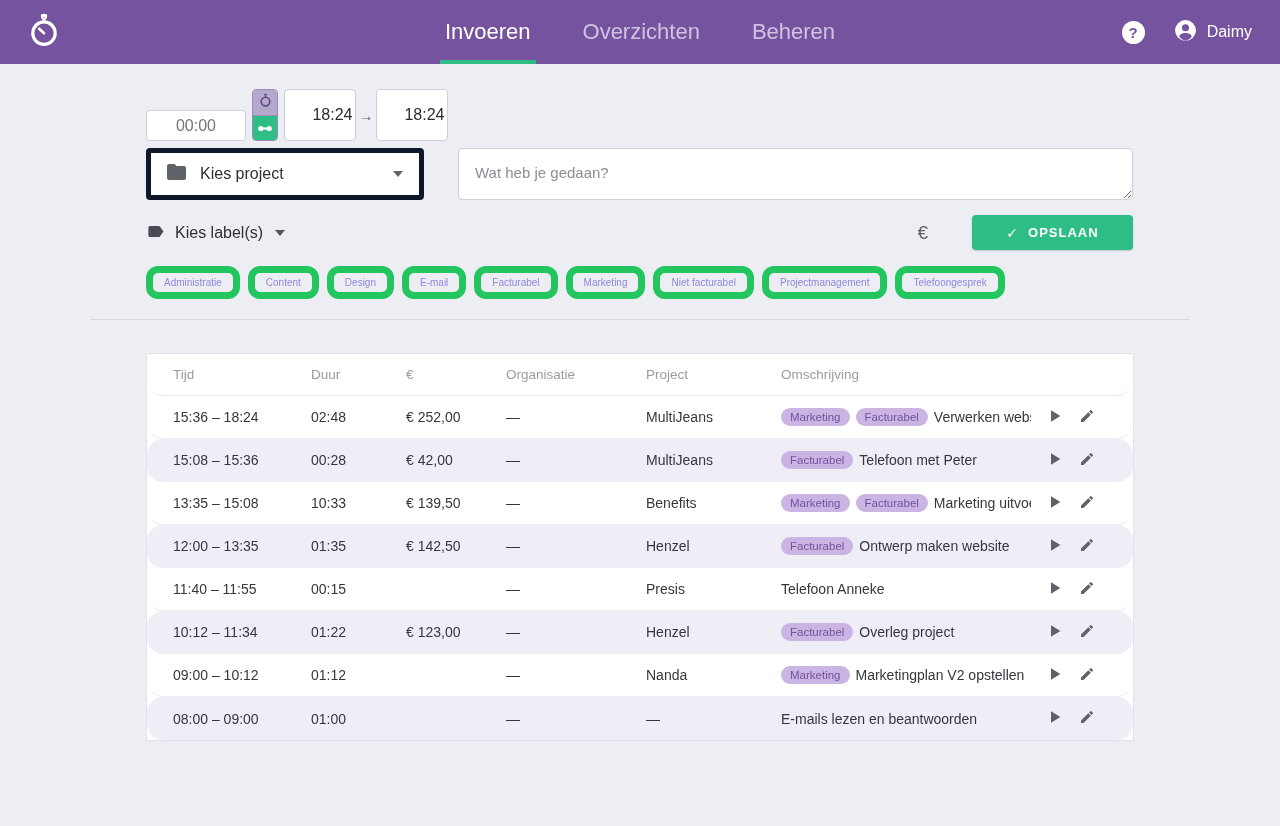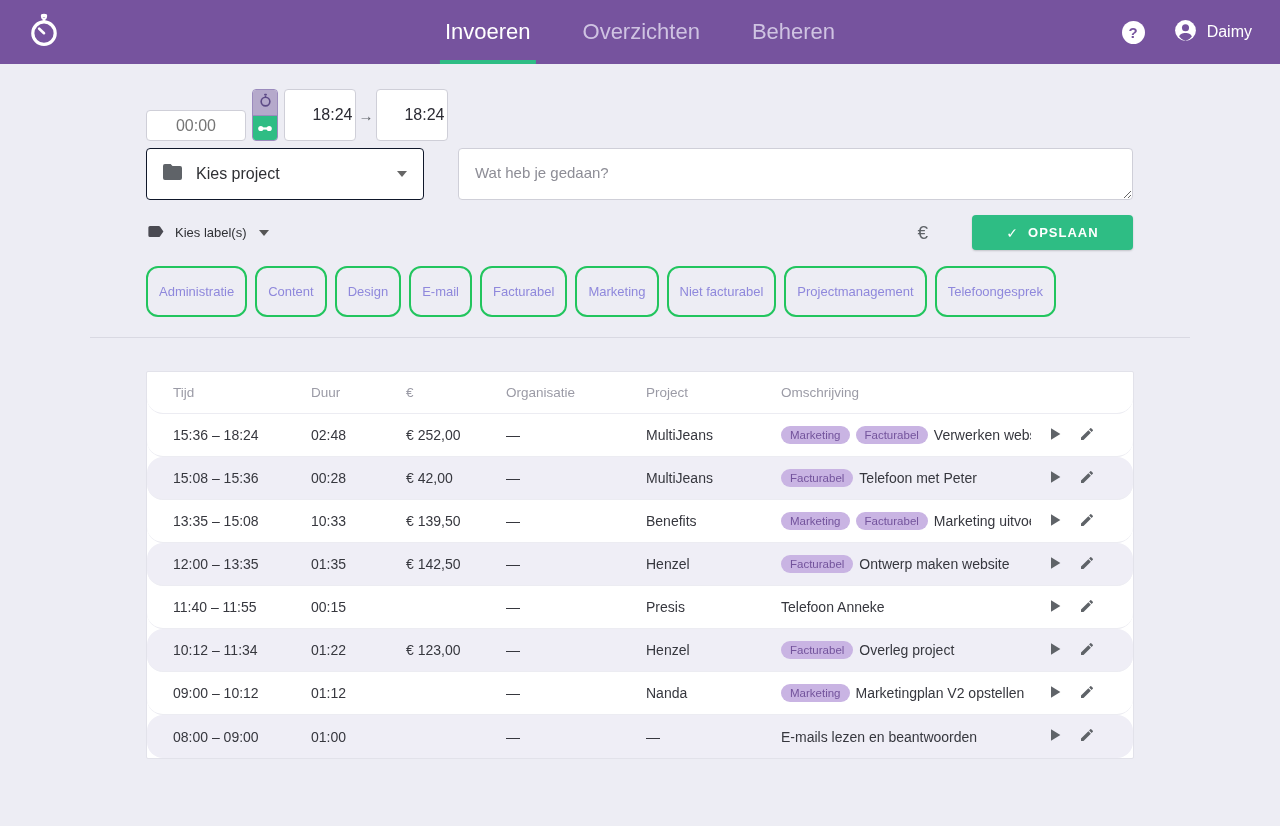--- a/index.html
+++ b/index.html
@@ -61,50 +61,50 @@
     flex:1; margin-left:34px; background:#fff; border:1px solid #cfcfd8; border-radius:4px;
     display:flex; align-items:center; padding:0 20px;
   }
   .chev-btn { background:none; border:none; cursor:pointer; display:flex; align-items:center; padding:0 2px; }
   .date-display { display:flex; align-items:center; gap:13px; margin-left:15px; cursor:pointer; }
   .date-text { font-size:16px; color:#2f3034; }
   .date-spacer { flex:1; }
   .today-btn { background:none; border:none; font-family:inherit; font-size:14px; color:#2f3034; margin-left:30px; cursor:pointer; }
 
   .project-select {
-    width:278px; background:#fff; border:1px solid #0f172a; border-radius:4px;
+    width:278px; background:#fff; border:5px solid #0f172a; border-radius:4px;
     display:flex; align-items:center; padding:0 16px; cursor:pointer;
   }
   .project-select .label { font-size:16px; color:#2f3034; margin-left:14px; }
   .spacer { flex:1; }
   .caret { width:0; height:0; border-left:5px solid transparent; border-right:5px solid transparent; border-top:6px solid #666; }
   .desc-area {
     flex:1; margin-left:34px; height:52px; border:1px solid #cfcfd8; border-radius:4px;
     font-family:"Liberation Sans", sans-serif; font-size:15px; color:#2b2b33;
     padding:15px 16px; outline:none;
   }
   .desc-area::placeholder { color:#8d8d96; }
 
   .row3 { margin-top:15px; align-items:center; height:35px; }
   .labels-btn { background:none; border:none; display:flex; align-items:center; gap:10px; cursor:pointer; font-family:inherit; }
-  .labels-btn .label { font-size:13px; color:#2f3034; }
+  .labels-btn .label { font-size:16px; color:#2f3034; }
   .labels-btn .caret { margin-left:2px; border-top-color:#555; }
   .euro-symbol { font-size:19px; color:#5f6368; margin-right:44px; }
   .save-btn {
     width:161px; height:35px; background:#2ebd84; color:#fff; border:none; border-radius:4px;
     font-family:inherit; font-size:13px; font-weight:bold; letter-spacing:1px;
     display:flex; align-items:center; justify-content:center; gap:9px; cursor:pointer;
     box-shadow:0 1px 2px rgba(0,0,0,.18);
   }
   .save-check { font-size:14px; font-weight:normal; }
 
   .pills-row { display:flex; gap:8px; margin:16px 147px 0 146px; }
   .pill {
-    border:2px solid #22c55e; color:#8f88dc; border-radius:12px;
-    padding:16px 11px; font-size:13px; cursor:pointer; background:transparent; white-space:nowrap;
+    border:7px solid #22c55e; color:#8f88dc; border-radius:12px;
+    padding:4px 11px; font-size:10px; cursor:pointer; background:transparent; white-space:nowrap;
   }
 
   .divider { border:none; border-top:1px solid #d9d9e2; margin:20px 90px 0 90px; }
 
   
   .totals { display:flex; align-items:baseline; gap:32px; margin:32px 0 0 146px; font-size:17px; color:#55565e; }
 
   
   .table-card {
     margin:33px 146px 0 146px; width:988px; background:#fff;

